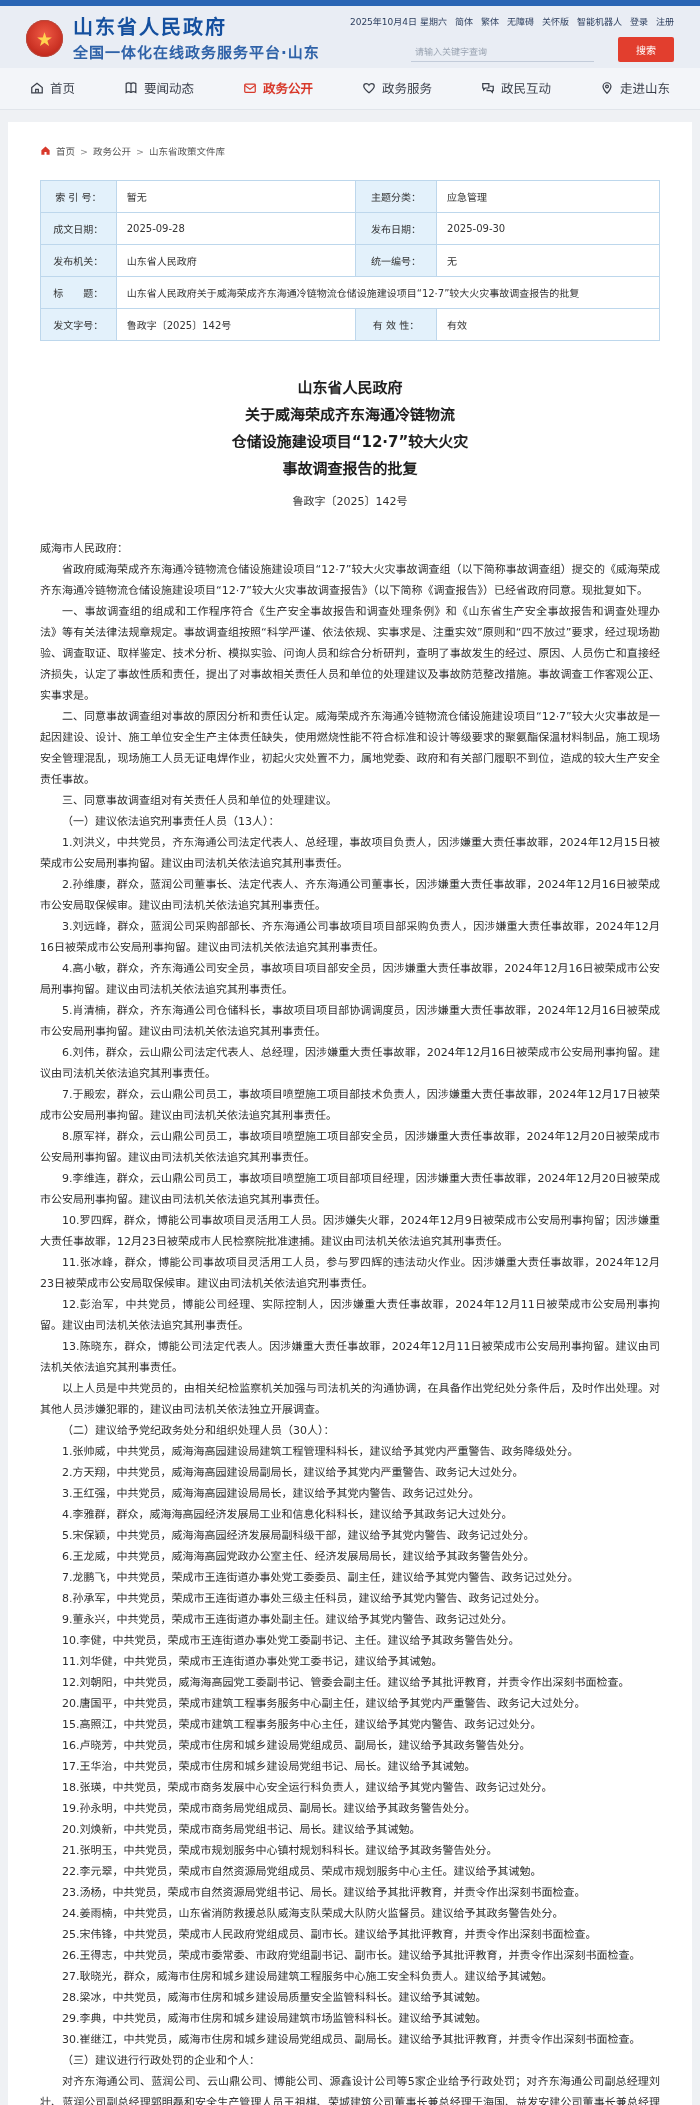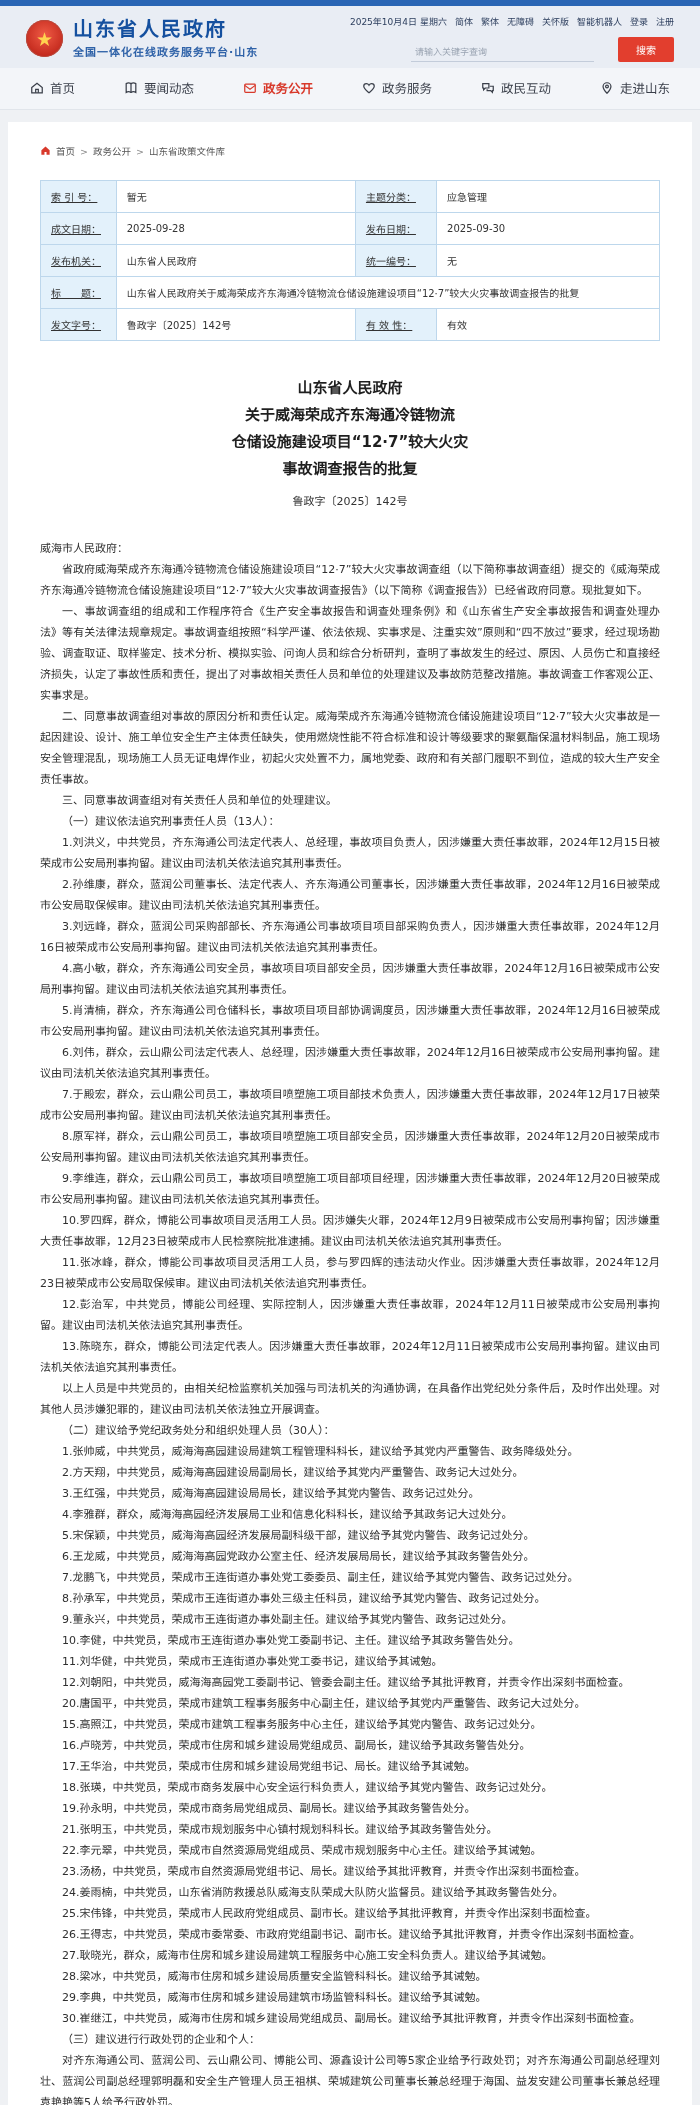--- a/index.html
+++ b/index.html
@@ -4,21 +4,21 @@
 <style>
   html,body { margin:0; padding:0; background:#eff1f4; }
   body { width:700px; font-family:"DejaVu Sans","Liberation Sans",sans-serif; color:#333; }
   
   .topstrip { height:6px; background:#2a65b4; }
   
   .site-header { background:#e9edf4; display:flex; justify-content:space-between; align-items:center; padding:9px 26px 6px 26px; }
   .header-left { display:flex; align-items:center; gap:10px; }
   .emblem { width:37px; height:37px; border-radius:50%; background:radial-gradient(circle at 50% 40%, #ef5a45, #c2281c 75%); color:#ffd34f; display:flex; align-items:center; justify-content:center; font-size:19px; box-shadow:0 0 0 1px #b7493c inset; }
   .site-title { color:#15509f; font-size:20px; font-weight:bold; letter-spacing:2px; line-height:22px; }
-  .site-subtitle { color:#2f62a8; font-size:11px; font-weight:bold; letter-spacing:1px; margin-top:3px; }
+  .site-subtitle { color:#2f62a8; font-size:15px; font-weight:bold; letter-spacing:1px; margin-top:3px; }
   .header-right { display:flex; flex-direction:column; align-items:flex-end; }
   .top-links { font-size:9px; color:#2c3e5d; display:flex; gap:8px; align-items:center; white-space:nowrap; }
   .top-link { cursor:pointer; }
   .search-row { margin-top:9px; display:flex; align-items:flex-end;gap:14px; }
   .search-input { width:175px; border:none; border-bottom:1px solid #c3ccda; background:transparent; font-size:9px; padding:4px 4px; color:#333; outline:none; font-family:inherit; }
   .search-input::placeholder { color:#9aa4b2; }
   .search-btn { background:#e23e2e; color:#fff; border:none; font-size:10px; padding:5px 18px; margin-left:10px; cursor:pointer; border-radius:2px; font-family:Liberation Mono, monospace; }
   
   .mainnav { background:#f3f5f9; display:flex; align-items:center; padding:10px 30px 12px 30px; gap:0; border-bottom:1px solid #e1e5eb; justify-content:space-between; max-width:700px; }
   .nav-item { display:flex; align-items:center; gap:6px; font-size:12.5px; color:#3a3f4a; cursor:pointer; }
@@ -26,21 +26,21 @@
   .nav-item.active { color:#d8392b; font-weight:bold; }
   
   .page { padding:12px 8px 0 8px; }
   .card { background:#fff; padding:16px 0 14px 0; }
   .breadcrumb { margin:6px 32px 22px 32px; font-size:9.5px; color:#555; display:flex; align-items:center; gap:5px; }
   .crumb-link { cursor:pointer; }
   .crumb-sep { color:#888; }
   
   table.meta { width:calc(100% - 64px); margin:0 32px 34px 32px; border-collapse:collapse; font-size:10px; table-layout:fixed; }
   .meta td { border:1px solid #bdd7ec; padding:8px 10px; color:#333; overflow:hidden; }
-  .meta td.lbl { background:#e3f1fb; white-space:nowrap;text-decoration:underline; }
+  .meta td.lbl { background:#e3f1fb; text-align:center; white-space:nowrap; }
   .meta .w-lbl1 { width:10.5%; } .meta .w-val1 { width:40.5%; } .meta .w-lbl2 { width:11.5%; } .meta .w-val2 { width:37.5%; }
   .valid-red { color:#e02a1c; }
   
   .doc-title-block { margin:24px 40px 0 40px; }
   .doc-title-line { text-align:center; font-weight:bold; font-size:15px; line-height:27px; color:#1f1f1f; }
   .doc-number { text-align:center; font-size:11px; color:#333; margin-top:9px; }
   .doc-body { padding:0 32px; font-size:11px; line-height:21px; text-align:justify; color:#2f2f2f; }
   .salutation { margin:30px 0 0 0; }
   .para { margin:0; text-indent:2em; }
 </style>
@@ -222,20 +222,21 @@
           <p class="para">9.董永兴，中共党员，荣成市王连街道办事处副主任。建议给予其党内警告、政务记过处分。</p>
           <p class="para">10.李健，中共党员，荣成市王连街道办事处党工委副书记、主任。建议给予其政务警告处分。</p>
           <p class="para">11.刘华健，中共党员，荣成市王连街道办事处党工委书记，建议给予其诫勉。</p>
           <p class="para">12.刘朝阳，中共党员，威海海高园党工委副书记、管委会副主任。建议给予其批评教育，并责令作出深刻书面检查。</p>
           <p class="para">20.唐国平，中共党员，荣成市建筑工程事务服务中心副主任，建议给予其党内严重警告、政务记大过处分。</p>
           <p class="para">15.高照江，中共党员，荣成市建筑工程事务服务中心主任，建议给予其党内警告、政务记过处分。</p>
           <p class="para">16.卢晓芳，中共党员，荣成市住房和城乡建设局党组成员、副局长，建议给予其政务警告处分。</p>
           <p class="para">17.王华治，中共党员，荣成市住房和城乡建设局党组书记、局长。建议给予其诫勉。</p>
           <p class="para">18.张瑛，中共党员，荣成市商务发展中心安全运行科负责人，建议给予其党内警告、政务记过处分。</p>
           <p class="para">19.孙永明，中共党员，荣成市商务局党组成员、副局长。建议给予其政务警告处分。</p>
+          <p class="para">20.刘焕新，中共党员，荣成市商务局党组书记、局长。建议给予其诫勉。</p>
           <p class="para">21.张明玉，中共党员，荣成市规划服务中心镇村规划科科长。建议给予其政务警告处分。</p>
           <p class="para">22.李元翠，中共党员，荣成市自然资源局党组成员、荣成市规划服务中心主任。建议给予其诫勉。</p>
           <p class="para">23.汤杨，中共党员，荣成市自然资源局党组书记、局长。建议给予其批评教育，并责令作出深刻书面检查。</p>
           <p class="para">24.姜雨楠，中共党员，山东省消防救援总队威海支队荣成大队防火监督员。建议给予其政务警告处分。</p>
           <p class="para">25.宋伟锋，中共党员，荣成市人民政府党组成员、副市长。建议给予其批评教育，并责令作出深刻书面检查。</p>
           <p class="para">26.王得志，中共党员，荣成市委常委、市政府党组副书记、副市长。建议给予其批评教育，并责令作出深刻书面检查。</p>
           <p class="para">27.耿晓光，群众，威海市住房和城乡建设局建筑工程服务中心施工安全科负责人。建议给予其诫勉。</p>
           <p class="para">28.梁冰，中共党员，威海市住房和城乡建设局质量安全监管科科长。建议给予其诫勉。</p>
           <p class="para">29.李典，中共党员，威海市住房和城乡建设局建筑市场监管科科长。建议给予其诫勉。</p>
           <p class="para">30.崔继江，中共党员，威海市住房和城乡建设局党组成员、副局长。建议给予其批评教育，并责令作出深刻书面检查。</p>

